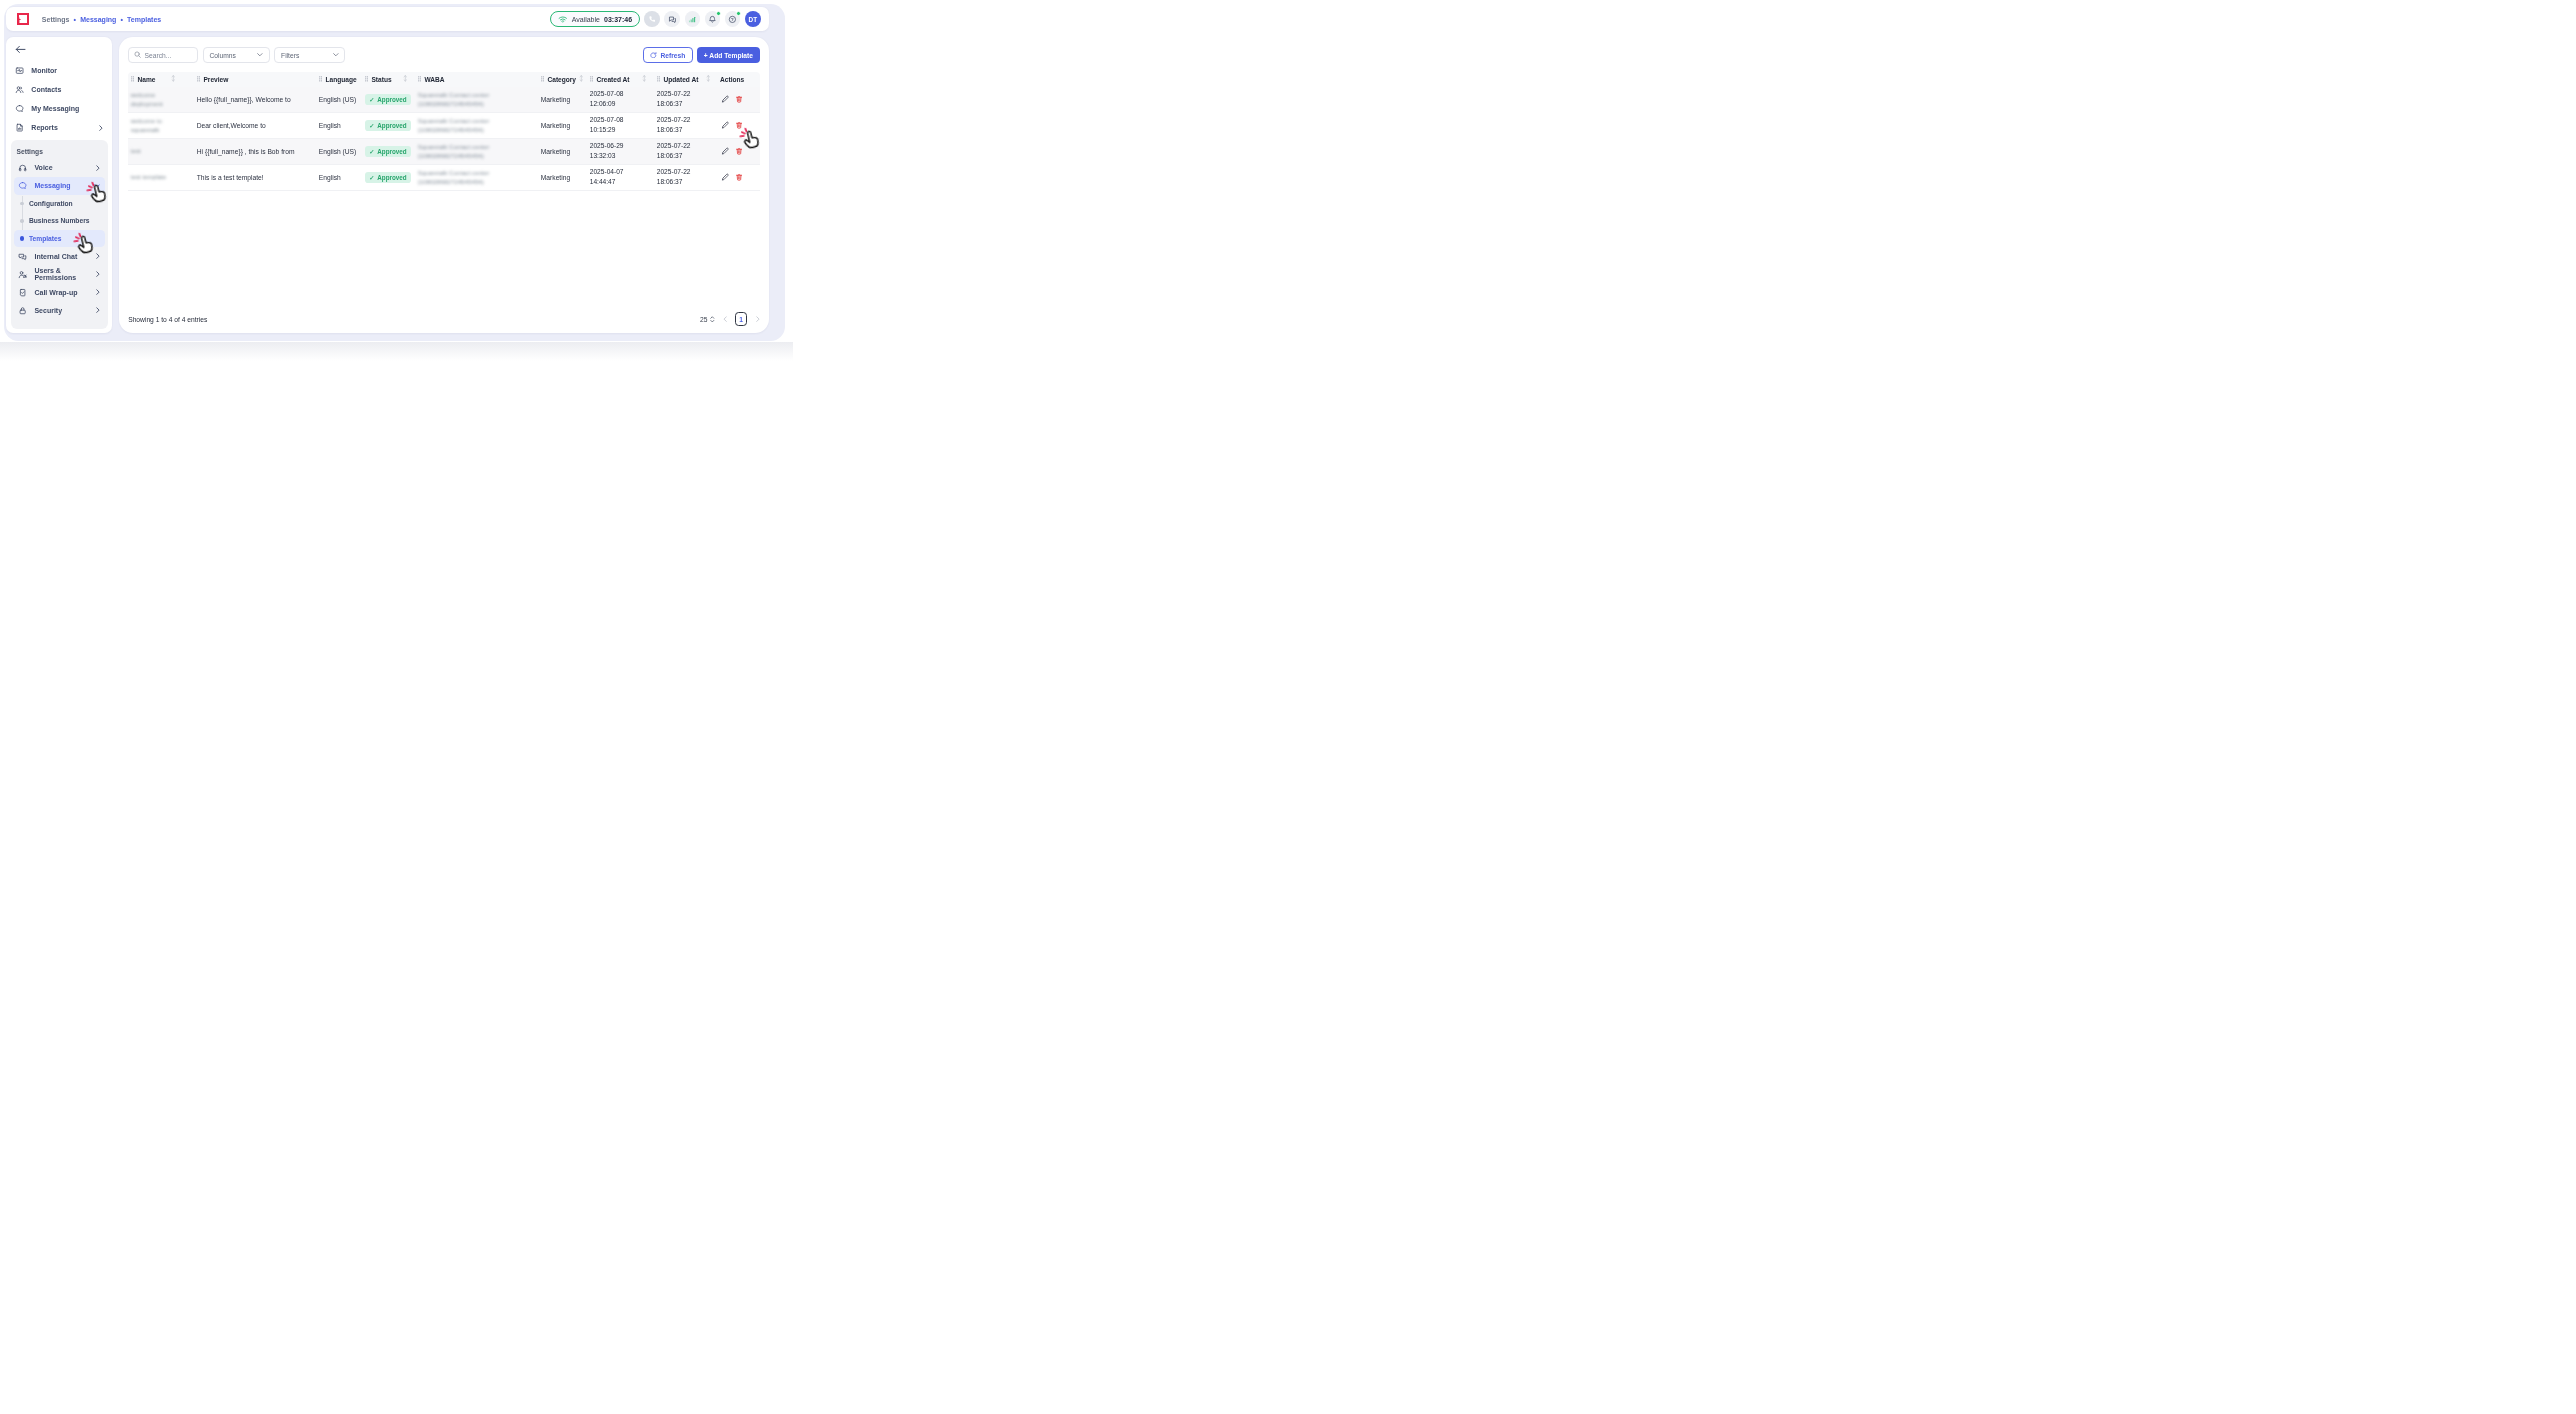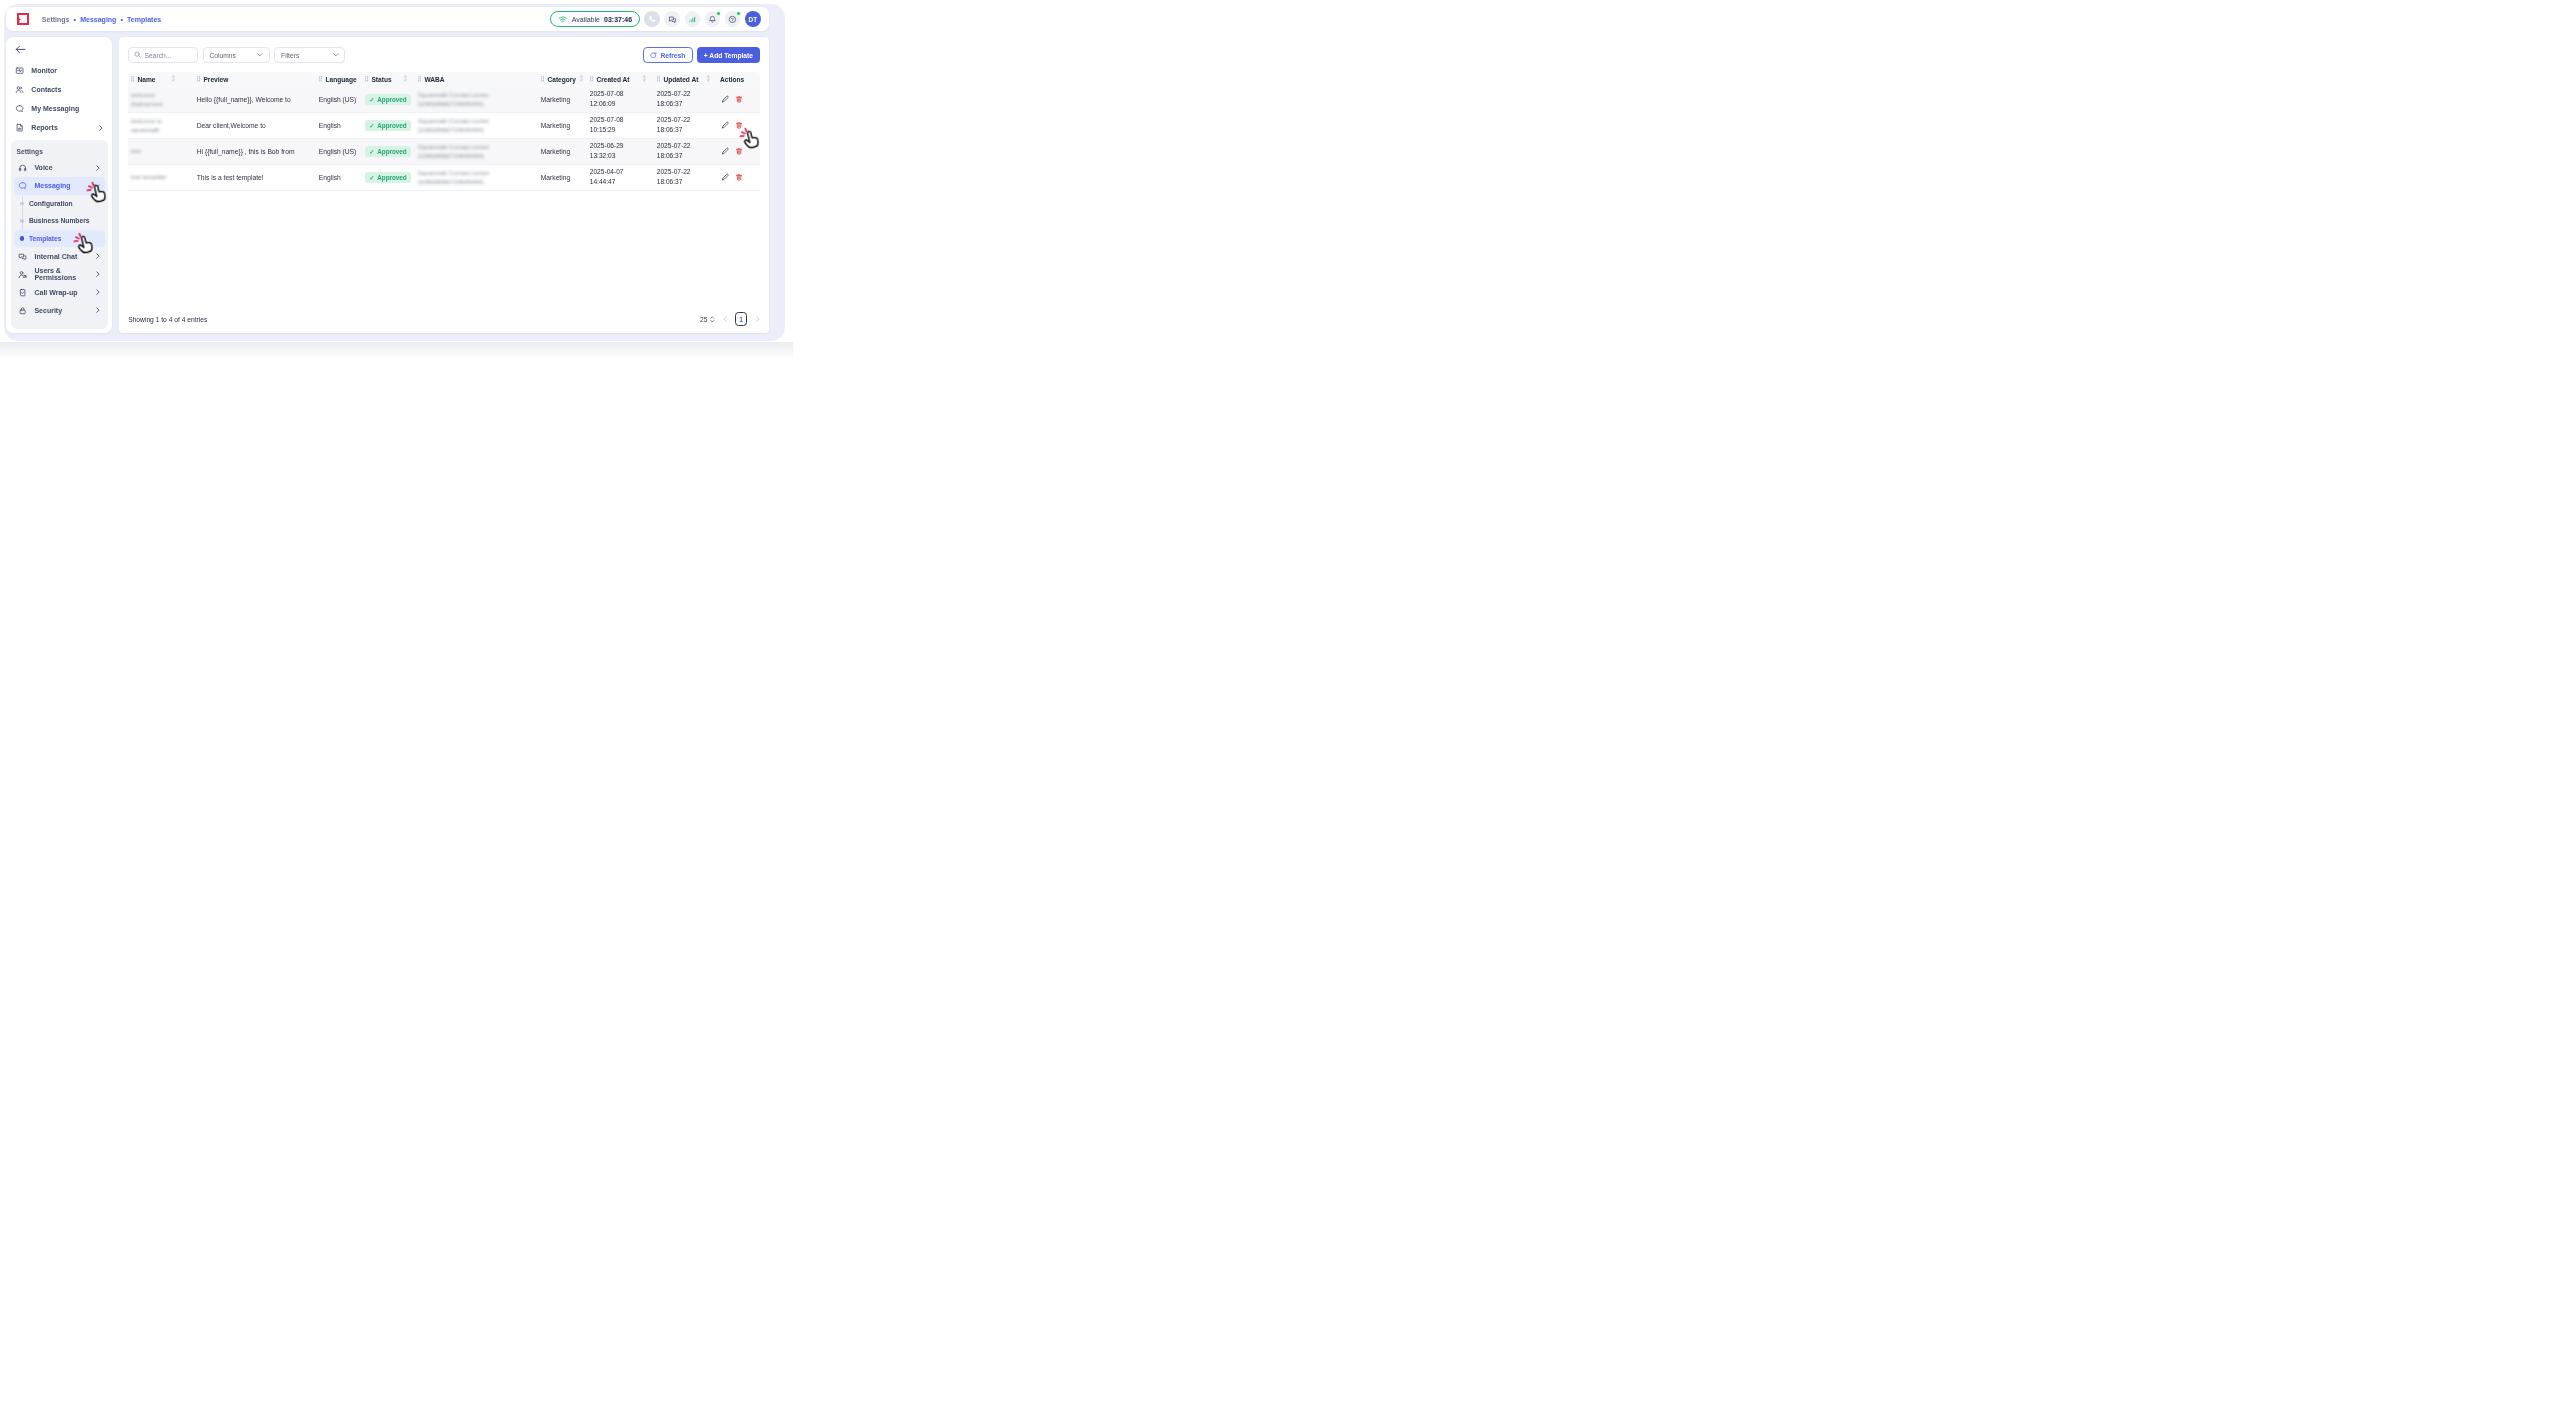--- a/index.html
+++ b/index.html
@@ -36,21 +36,21 @@
           background:#27c46f; border:0.8px solid #fff; }
   .avatar { width:16px; height:16px; border-radius:50%; background:#4a5fe0; color:#fff;
             font-size:6.4px; font-weight:700; display:flex; align-items:center;
             justify-content:center; cursor:pointer; }
 
   
   .layout { position:absolute; left:6.2px; right:24px; top:37px; height:296px;
             display:flex; gap:6.7px; }
   .sidebar { width:106px; background:#fff; border-radius:7.2px; padding:5.2px 4.6px 4.1px;
              display:flex; flex-direction:column; box-shadow:0 0.5px 2.1px rgba(30,41,90,.06); }
-  .main { flex:1; background:#fff; border-radius:4px; padding:10.3px 9.3px 7.2px;
+  .main { flex:1; background:#fff; border-radius:14px; padding:10.3px 9.3px 7.2px;
           display:flex; flex-direction:column; box-shadow:0 0.5px 2.1px rgba(30,41,90,.06); }
 
   
   .back { margin:3.1px 0 7.2px 4.6px; width:13.4px; cursor:pointer; }
   .nav-item { height:19px; display:flex; align-items:center; gap:6.7px; padding:0 4.6px;
               font-size:7px; font-weight:600; color:#3e4963; border-radius:4.6px;
               cursor:pointer; position:relative; }
   .nav-item .chev { margin-left:auto; display:flex; }
   .settings-group { margin-top:3.1px; background:#f1f2f5; border-radius:6.2px; padding:2.1px 3.1px 3.1px;
                     flex:1; display:flex; flex-direction:column; }

